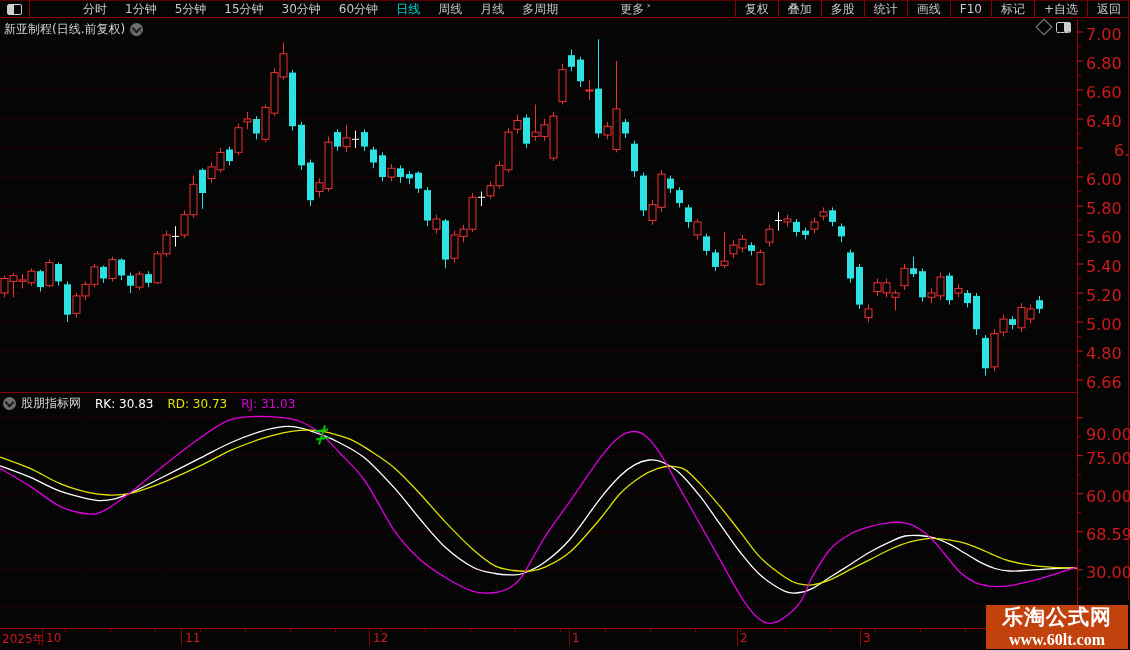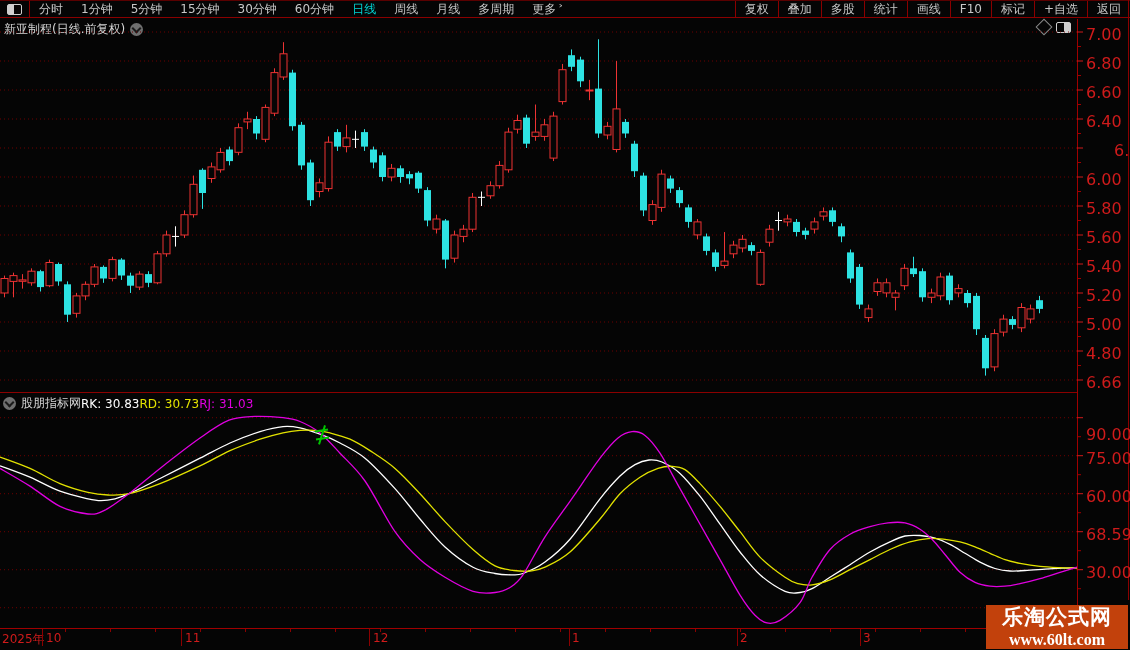--- a/index.html
+++ b/index.html
@@ -1,21 +1,21 @@
 <!DOCTYPE html>
 <html><head>
 <meta charset="utf-8">
 <style>
   html,body{margin:0;padding:0;background:#050505;}
   #stage{position:relative;width:1130px;height:650px;background:#050505;overflow:hidden;
          font-family:"DejaVu Sans","Liberation Sans",sans-serif;}
   
   .toolbar{position:absolute;left:0;top:0;width:1130px;height:18px;display:flex;align-items:stretch;
            border-top:1px solid #5a0000;border-bottom:1px solid #8b0000;box-sizing:border-box;
-           font-size:12px;color:#c8c8c8;white-space:nowrap;}
+           font-size:12px;color:#c8c8c8;white-space:nowrap;gap:44px;}
   .tb-iconbox{width:29px;display:flex;align-items:center;justify-content:center;border-right:1px solid #8b0000;}
   .half-sq{width:15px;height:11px;border:1px solid #cfcfcf;border-radius:2px;position:relative;box-sizing:border-box;}
   .half-sq.left::before{content:"";position:absolute;left:0;top:0;bottom:0;width:6px;background:#cfcfcf;}
   .half-sq.right::before{content:"";position:absolute;right:0;top:0;bottom:0;width:6px;background:#cfcfcf;}
   .tb-item{padding:0 9px;line-height:16px;cursor:default;}
   .tb-item.active{color:#00d8d8;}
   .tb-right{margin-left:auto;display:flex;}
   .tb-action{padding:0 9px;line-height:16px;border-left:1px solid #8b0000;}
   .tb-arrow{font-size:10px;color:#c8c8c8;margin-left:2px;}
   
@@ -23,21 +23,21 @@
   .chev-circle{width:13px;height:13px;border-radius:50%;background:#6f6f6f;display:inline-flex;align-items:center;
                justify-content:center;margin-left:5px;}
   .chev-circle::after{content:"";width:5px;height:5px;border-left:2px solid #1a1a1a;border-bottom:2px solid #1a1a1a;
                transform:rotate(-45deg);margin-top:-2px;}
   .corner-icons{position:absolute;left:1038px;top:21px;display:flex;align-items:center;gap:6px;}
   .diamond{width:10px;height:10px;border:1px solid #8a8a8a;transform:rotate(45deg);}
   .svgabs{position:absolute;left:0;}
   .divider{position:absolute;left:0;top:392px;width:1078px;height:1px;background:#8b0000;}
   .ind-header{position:absolute;left:3px;top:395px;display:flex;align-items:center;font-size:12px;color:#d5d5d5;}
   .ind-header .chev-circle{margin-left:0;margin-right:5px;}
-  .ind-val{}
+  .ind-val{margin-left:14px;}
   
   .pricelabel{position:absolute;left:1086px;width:42px;font-size:16px;color:#cf1b1b;text-align:left;}
   .date-axis{position:absolute;left:0;top:628px;width:1086px;height:22px;border-top:1px solid #a00000;box-sizing:border-box;}
   .date-label{position:absolute;top:2px;font-size:12px;color:#cf1b1b;}
   .date-sep{position:absolute;top:0;width:1px;height:17px;background:#8b0000;}
   .date-tick{position:absolute;top:0;width:1px;height:3px;background:#8b0000;}
   
   .watermark{position:absolute;right:2px;bottom:1px;width:142px;background:#c2410c;text-align:center;z-index:50;}
   .wm1{color:#ffffff;font-size:21px;font-weight:bold;letter-spacing:1px;line-height:25px;}
   .wm2{color:#ffffff;font-family:"Liberation Serif","DejaVu Serif",serif;font-weight:bold;font-size:16px;line-height:19px;}

